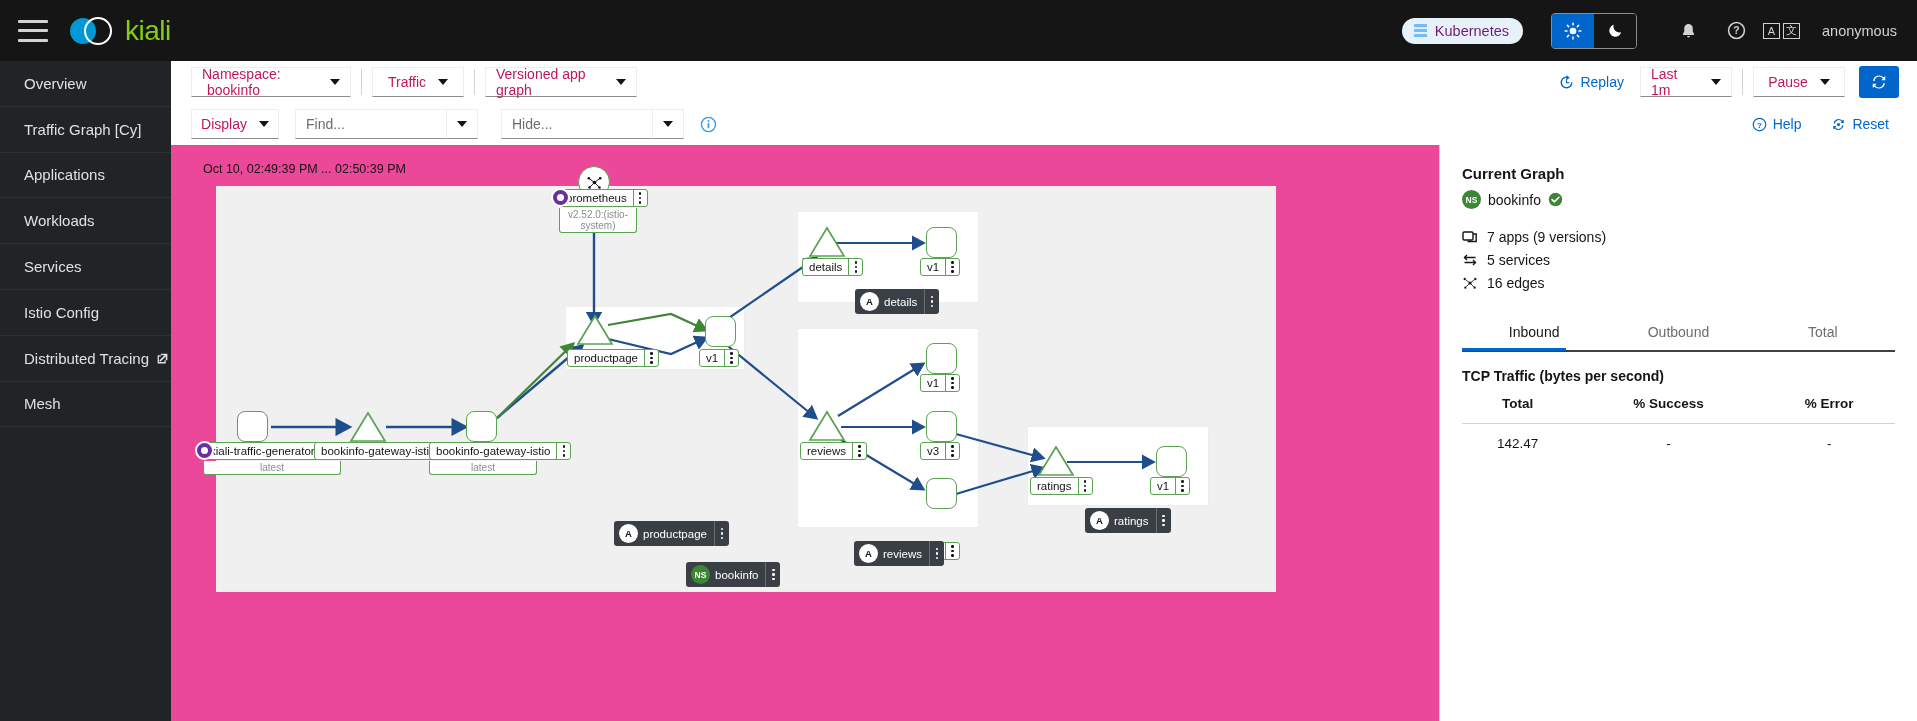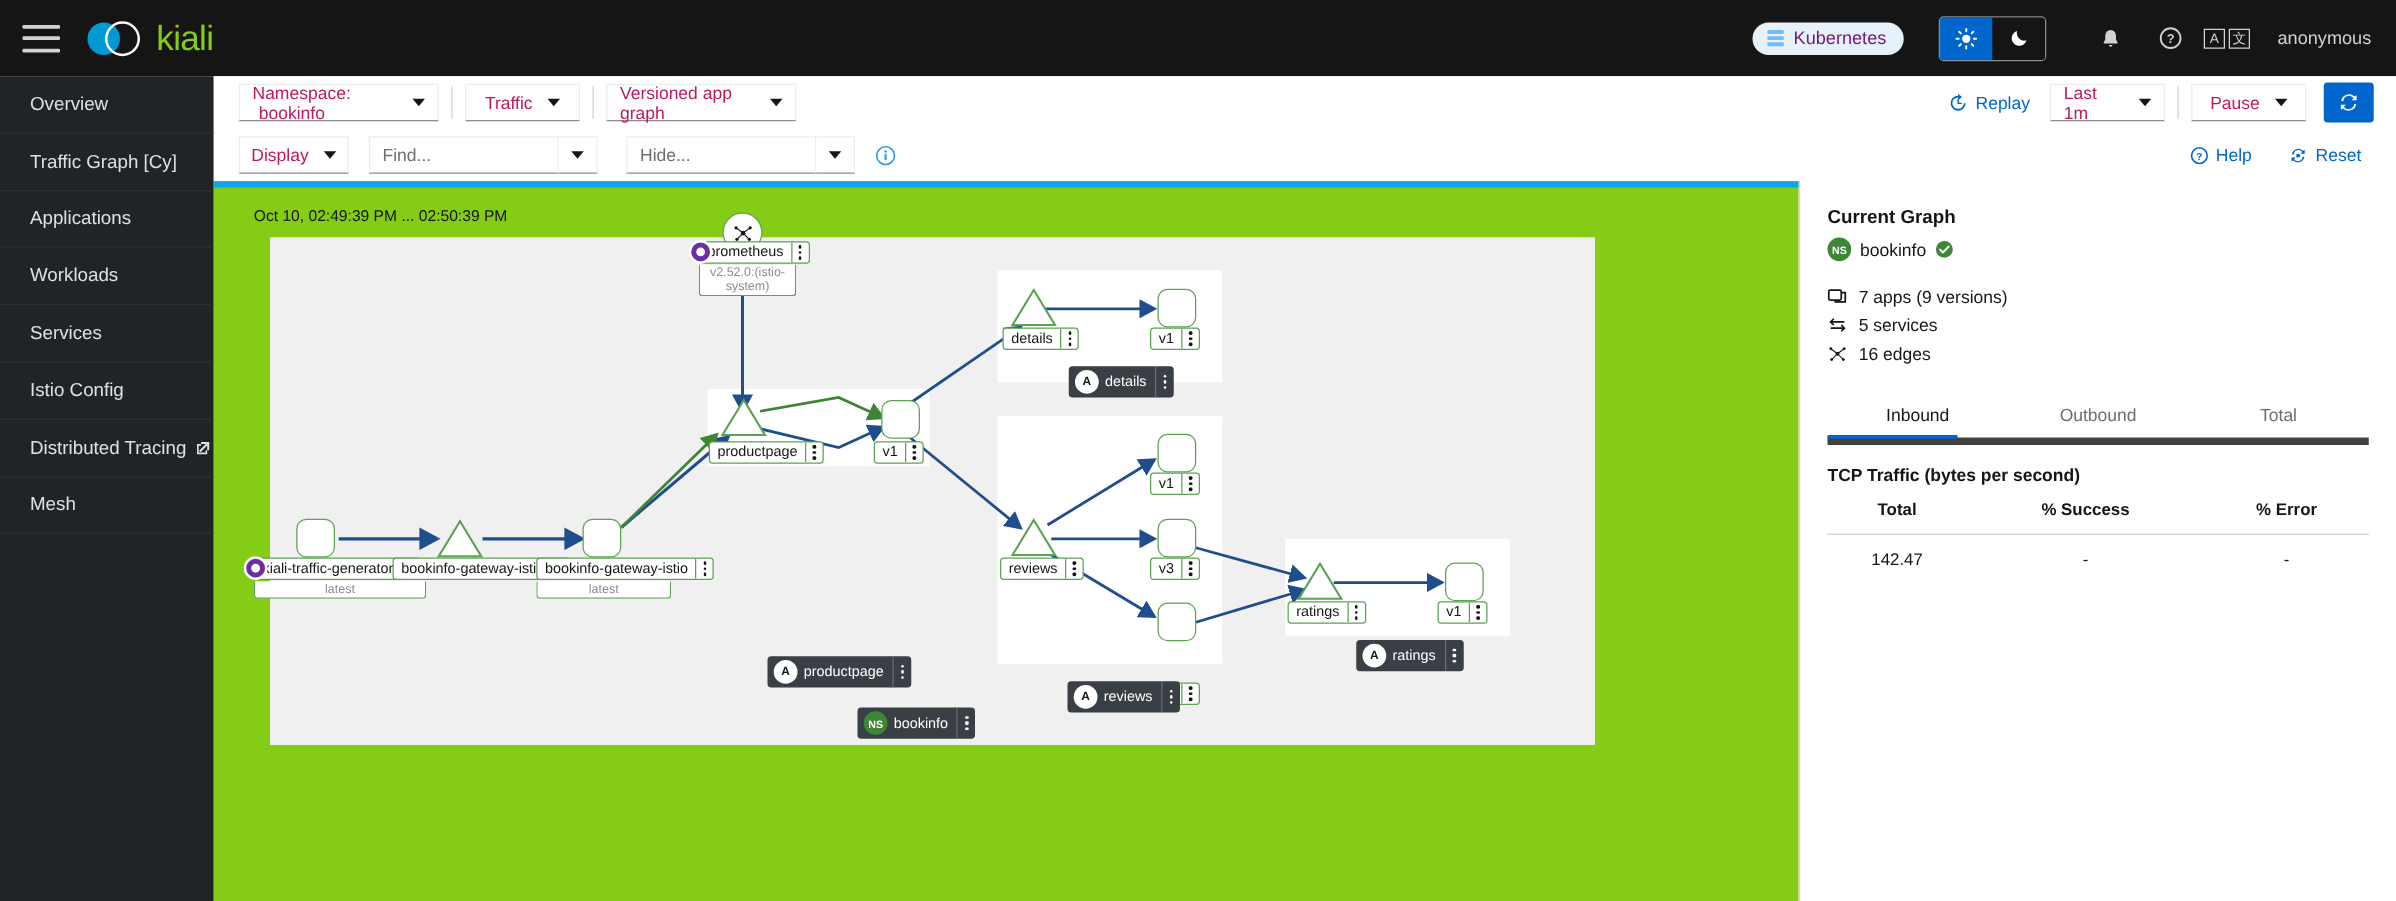--- a/index.html
+++ b/index.html
@@ -117,21 +117,21 @@
   .inp-caret {
     width: 31px; height: 30px; border: 1px solid #ededed; border-bottom: 1px solid #8a8d90;
     border-left: none; display: flex; align-items: center; justify-content: center;
     cursor: pointer; background: #fff;
   }
   .tb2-right { margin-left: auto; display: flex; align-items: center; padding-right: 18px; gap: 20px; }
 
   
   .graph-wrap {
     position: absolute; top: 145px; left: 171px; width: 1268px; height: 576px;
-    background: #84cc16; border-top: 5px solid #0ea5e9;
+    background: #ec4899; border-top: 1px solid #0ea5e9;
   }
   .graph-ts {
     position: absolute; top: 16px; left: 32px; font-size: 12.5px; color: #151515;
   }
   .graph-bg {
     position: absolute; top: 40px; left: 45px; width: 1060px; height: 406px;
     background: #f0f0f0; border: 1px solid #ededed;
   }
   .svgstage { position: absolute; top: 0; left: 0; width: 1268px; height: 576px; }
   .box-group {
@@ -202,21 +202,21 @@
     background: #fff; border-left: 1px solid #d2d2d2; padding: 20px 22px 0 22px;
   }
   .sp-title { font-size: 15px; font-weight: bold; color: #151515; }
   .sp-ns { display: flex; align-items: center; gap: 7px; margin-top: 8px; font-size: 14px; color: #151515; }
   .ns-badge {
     width: 19px; height: 19px; border-radius: 50%; background: #3e8635; color: #fff;
     font-size: 8.5px; font-weight: bold; display: flex; align-items: center; justify-content: center;
   }
   .sp-stats { margin-top: 20px; display: flex; flex-direction: column; gap: 7px; }
   .sp-stat { display: flex; align-items: center; gap: 9px; font-size: 14px; color: #151515; }
-  .sp-tabs { display: flex; margin-top: 24px; border-bottom: 6px solid #404040; }
+  .sp-tabs { display: flex; margin-top: 24px; border-bottom: 2px solid #404040; }
   .sp-tab {
     flex: 1; text-align: center; padding: 9px 0 10px 0; font-size: 14px;
     color: #6a6e73; cursor: pointer; position: relative;
   }
   .sp-tab.active { color: #151515; }
   .sp-tab.active::after {
     content: ''; position: absolute; left: 0; right: 28%; bottom: -1px; height: 3px; background: #0066cc;
   }
   .sp-sect { margin-top: 16px; font-size: 14px; font-weight: bold; color: #151515; }
   .sp-table { width: 100%; margin-top: 12px; border-collapse: collapse; }

